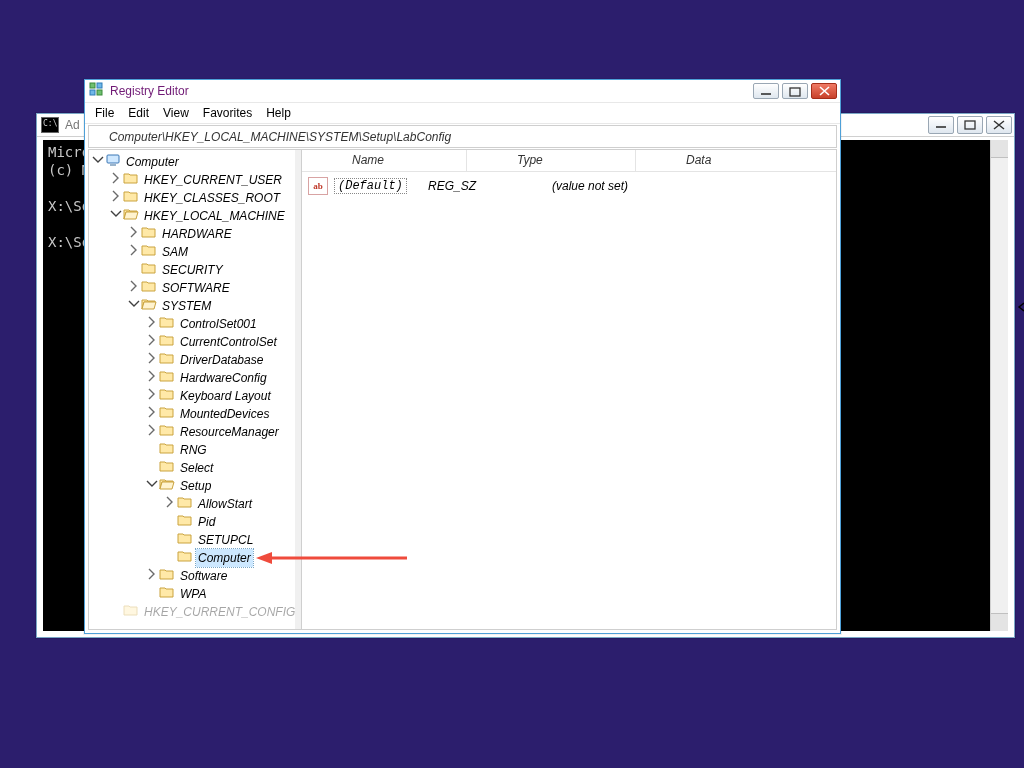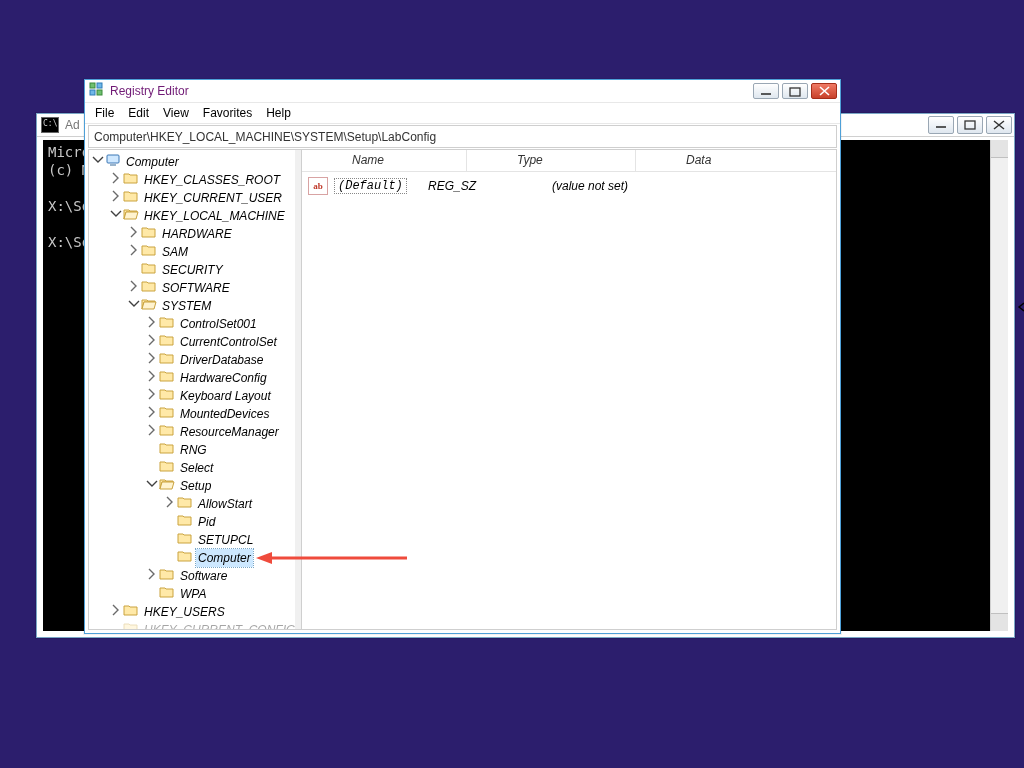--- a/index.html
+++ b/index.html
@@ -24,21 +24,21 @@
   .reg-title{height:22px;background:#fff;display:flex;align-items:center;border-bottom:1px solid #e8e8e8;position:relative;}
   .reg-title .reg-icon{margin:0 5px 0 4px;}
   .reg-title .t{color:#701a75;}
   .reg-ctrl{position:absolute;right:3px;top:3px;display:flex;gap:3px;}
   .reg-ctrl .wbtn{height:14px;width:24px;}
   .wbtn.close{background:linear-gradient(#f07a64,#c8412a);border-color:#a52e1a;}
   .wbtn.close svg path{stroke:#fff;}
 
   .reg-menu{height:20px;display:flex;align-items:center;gap:14px;padding:0 10px;border-bottom:1px solid #e8e8e8;}
   .reg-menu span{cursor:default;}
-  .reg-addr{height:21px;border:1px solid #cfcfcf;margin:1px 3px 3px;padding:0 5px;display:flex;align-items:center;color:#333;}
+  .reg-addr{height:21px;border:1px solid #cfcfcf;margin:1px 3px 3px;padding:0 20px;display:flex;align-items:center;font-style:italic;color:#333;}
 
   .reg-body{position:absolute;left:3px;right:3px;top:69px;bottom:3px;display:flex;border:1px solid #cfcfcf;}
   .tree-pane{width:212px;overflow:hidden;border-right:1px solid #cfcfcf;position:relative;}
   .tree-scroll{position:absolute;right:0;top:0;bottom:0;width:6px;background:#f0f0f0;}
   .tree-scroll::before{content:"";position:absolute;top:0;left:0;right:-11px;height:16px;}
   .tree{padding:3px 0 3px 2px;font-style:italic;color:#000;line-height:18px;}
   .node{white-space:nowrap;}
   .row{display:flex;align-items:flex-start;height:18px;cursor:default;}
   .tw{width:14px;height:14px;display:inline-flex;align-items:center;justify-content:center;color:#6a6a6a;font-style:normal;font-size:11px;}
   .ic{width:16px;height:14px;margin-right:3px;display:inline-flex;align-items:center;justify-content:center;}
@@ -195,34 +195,34 @@
                 <span class="tw">
                   <svg width="14" height="14">
                     <use href="#chev-r"></use>
                   </svg>
                 </span>
                 <span class="ic">
                   <svg width="16" height="14">
                     <use href="#folder-closed"></use>
                   </svg>
                 </span>
-                <span class="label">HKEY_CLASSES_ROOT</span>
+                <span class="label">HKEY_CURRENT_USER</span>
               </div>
             <div class="row">
                 <span class="tw">
                   <svg width="14" height="14">
                     <use href="#chev-r"></use>
                   </svg>
                 </span>
                 <span class="ic">
                   <svg width="16" height="14">
                     <use href="#folder-closed"></use>
                   </svg>
                 </span>
-                <span class="label">HKEY_CURRENT_USER</span>
+                <span class="label">HKEY_CLASSES_ROOT</span>
               </div>
             <div class="node">
               <div class="row">
                   <span class="tw">
                     <svg width="14" height="14">
                       <use href="#chev-d"></use>
                     </svg>
                   </span>
                   <span class="ic">
                     <svg width="16" height="14">
@@ -480,33 +480,20 @@
                           <svg width="16" height="14">
                             <use href="#folder-closed"></use>
                           </svg>
                         </span>
                         <span class="label">WPA</span>
                       </div>
                     </div>
                 </div>
               </div>
             </div>
-            <div class="row">
-                <span class="tw">
-                  <svg width="14" height="14">
-                    <use href="#chev-r"></use>
-                  </svg>
-                </span>
-                <span class="ic">
-                  <svg width="16" height="14">
-                    <use href="#folder-closed"></use>
-                  </svg>
-                </span>
-                <span class="label">HKEY_USERS</span>
-              </div>
             <div class="row" style="opacity:.35">
                 <span class="tw"></span>
                 <span class="ic">
                   <svg width="16" height="14">
                     <use href="#folder-closed"></use>
                   </svg>
                 </span>
                 <span class="label">HKEY_CURRENT_CONFIG</span>
               </div>
           </div>

